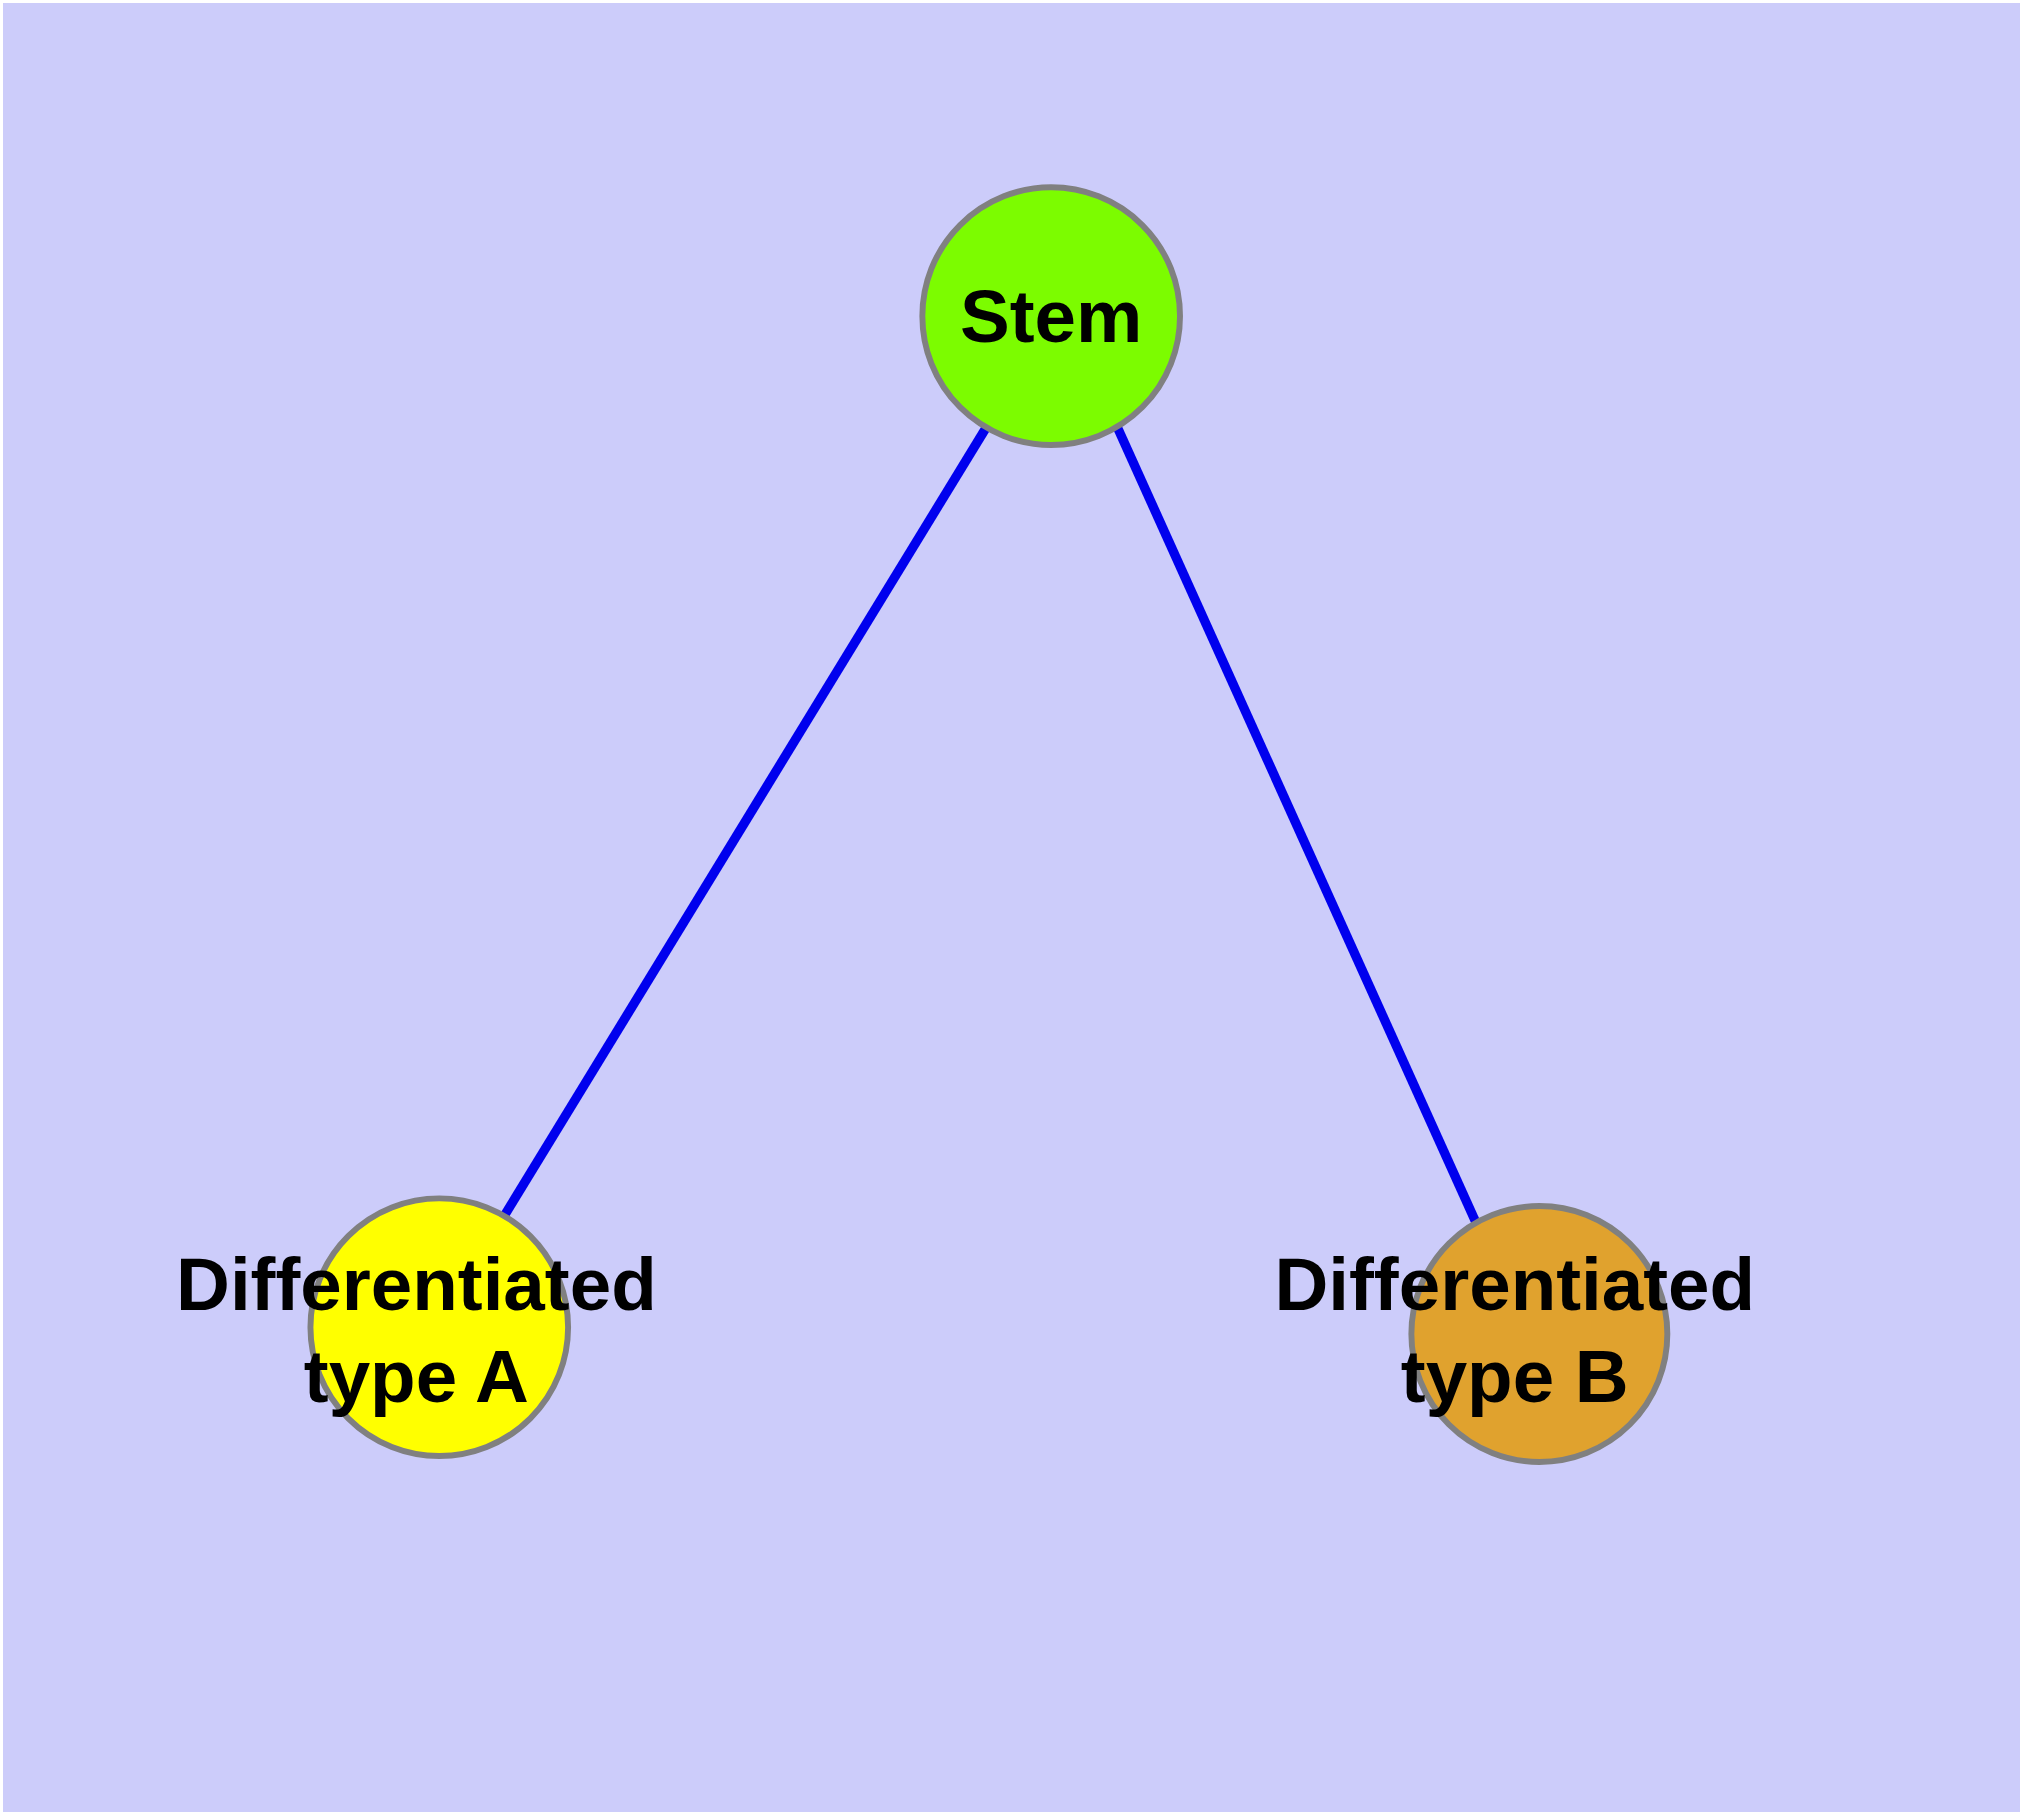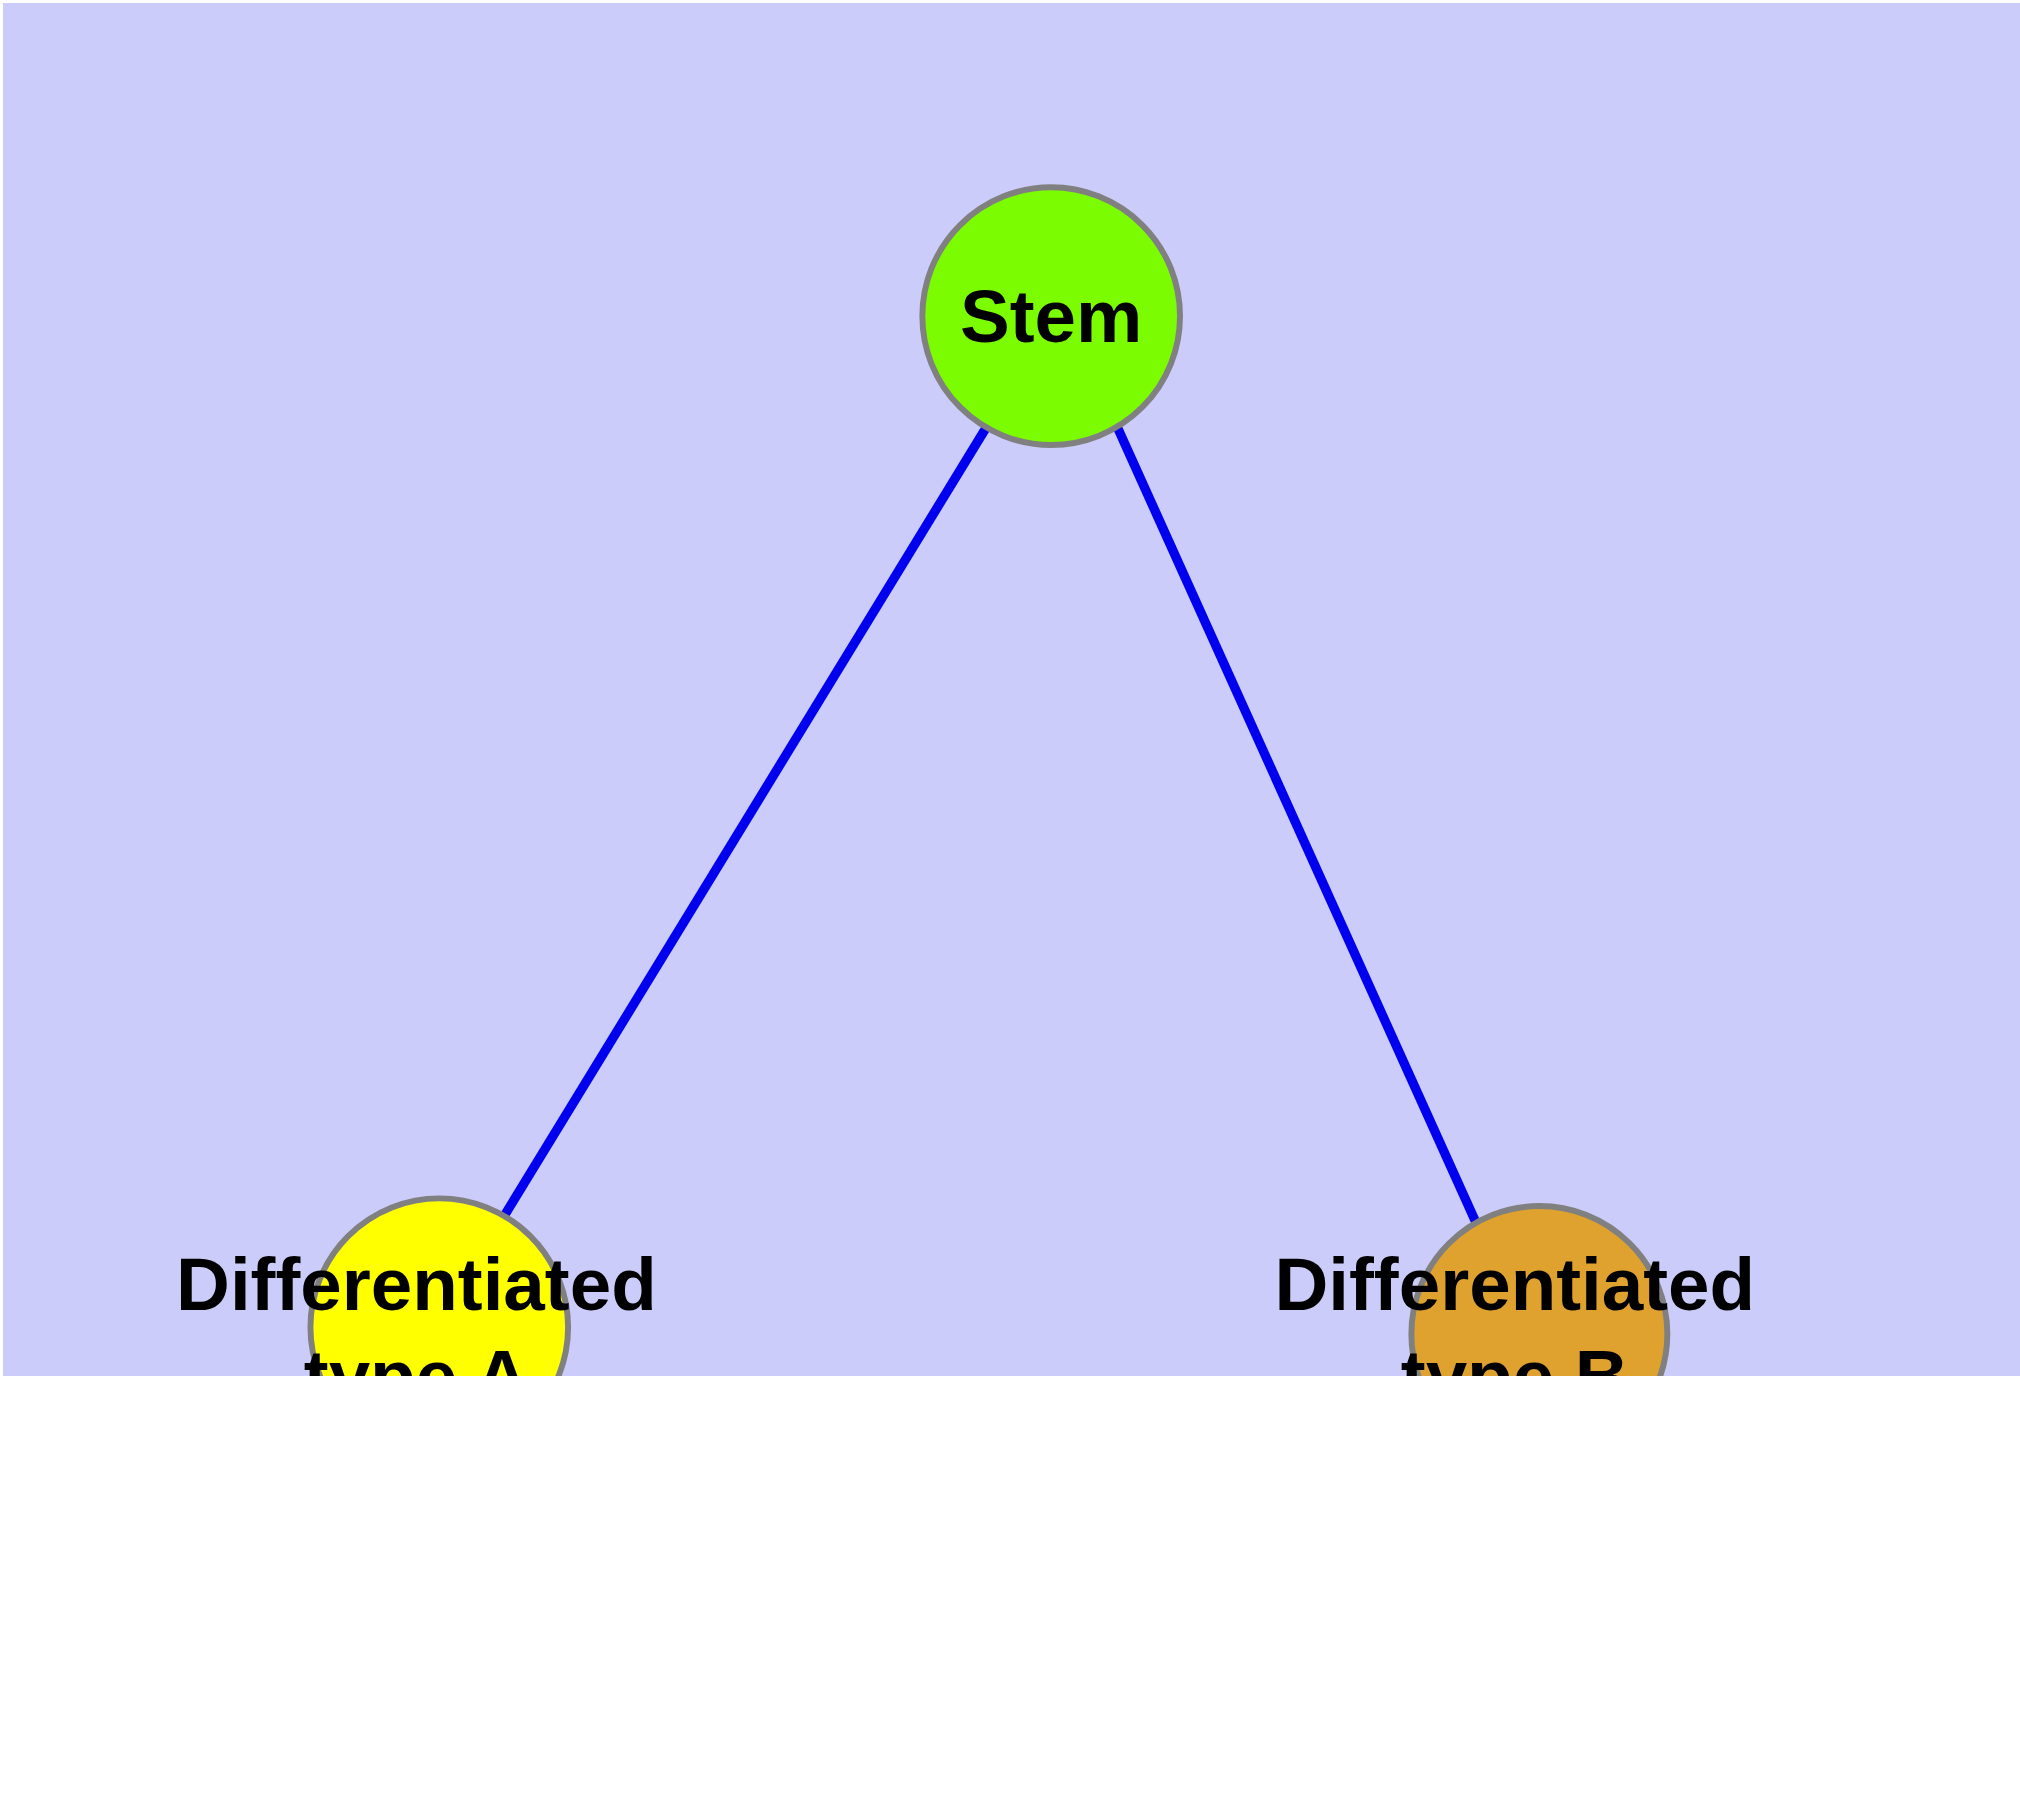--- a/index.html
+++ b/index.html
@@ -4,21 +4,21 @@
 <title>Cell differentiation graph</title>
 <style>
   html, body {
     margin: 0;
     padding: 0;
     background: #ffffff;
   }
   #canvas {
     position: relative;
     width: 2021px;
-    height: 1376px;
+    height: 1812px;
     background: #ffffff;
     overflow: hidden;
     font-family: "Liberation Sans", sans-serif;
   }
   #plot-bg {
     position: absolute;
     left: 2.5px;
     top: 3.4px;
     width: 2018px;
     height: 1809px;

